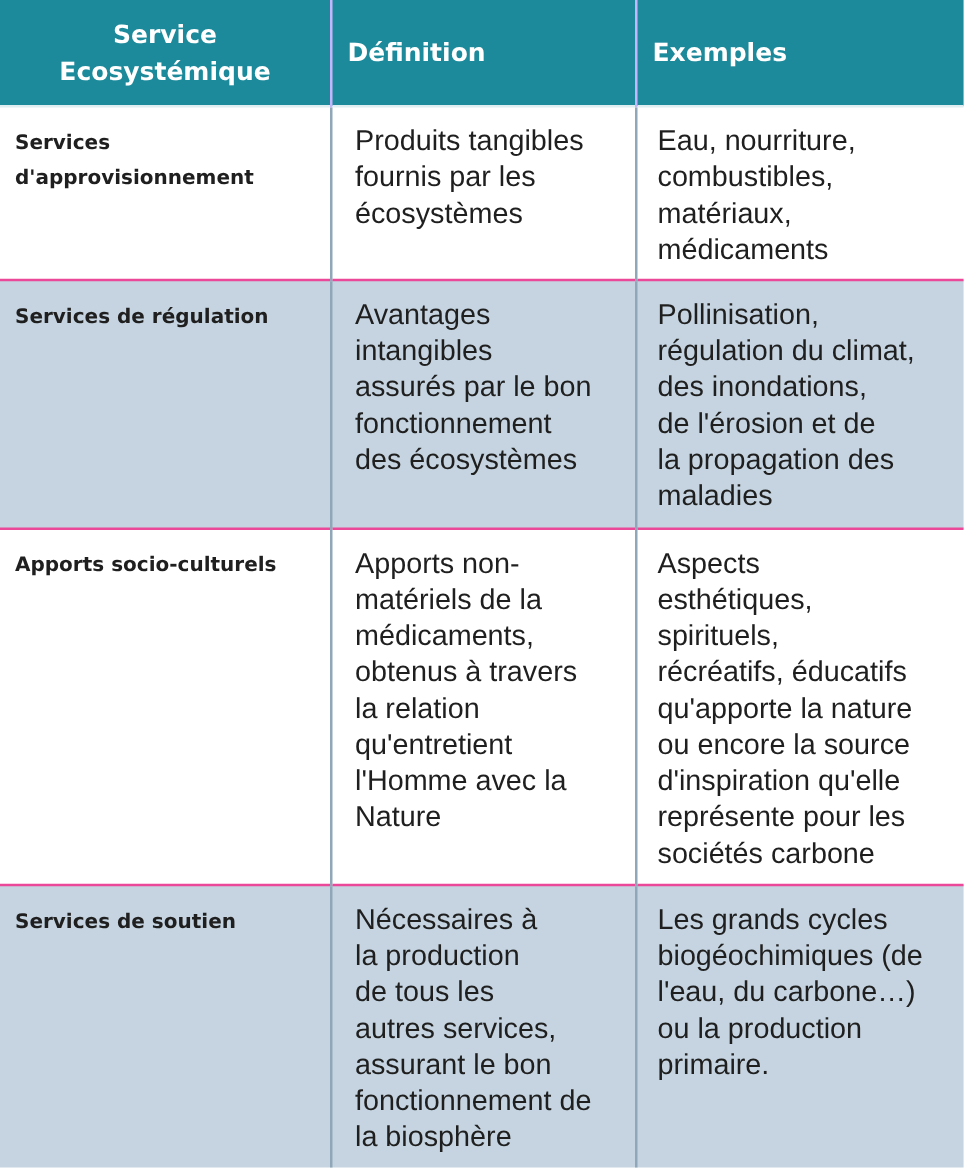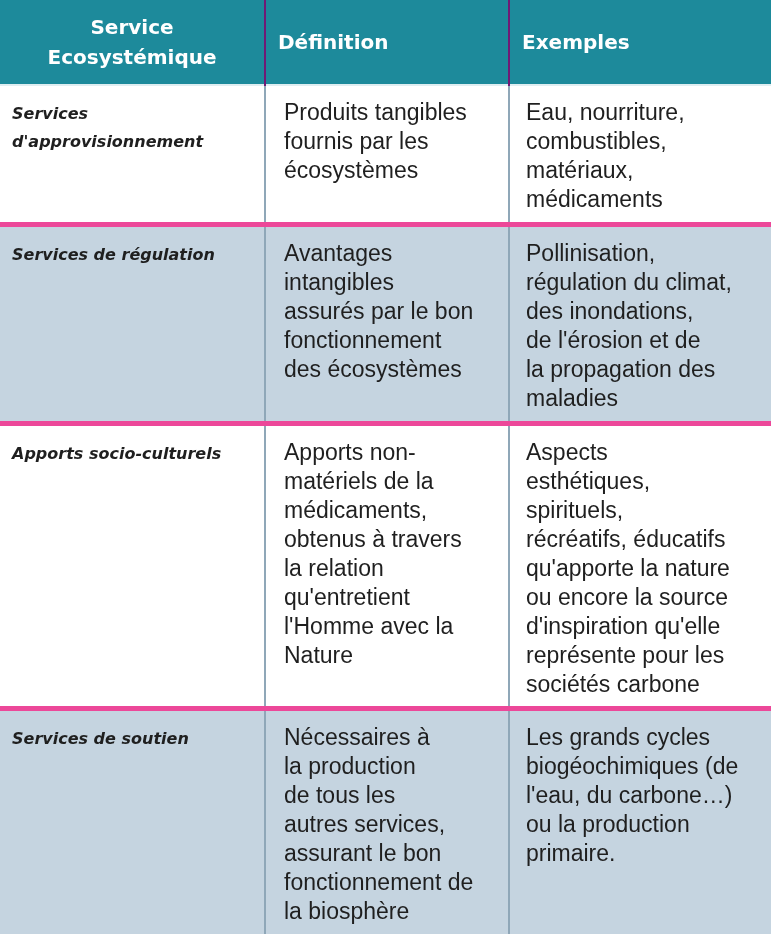--- a/index.html
+++ b/index.html
@@ -16,41 +16,40 @@
     thead tr { height: 85px; background: #1d8a9b; }
     th {
       color: #ffffff;
       font-family: "DejaVu Sans", sans-serif;
       font-weight: bold;
       font-size: 20px;
       line-height: 30px;
       text-align: left;
       vertical-align: middle;
       padding: 0 12px;
-      border-left: 2px solid #701a75;
+      border-left: 2px solid #c4b5fd;
     }
     th:first-child { border-left: none; text-align: center; }
     td {
       vertical-align: top;
       border-left: 2px solid #8fa7b8;
-      border-top: 5px solid #ec4899;
+      border-top: 2px solid #ec4899;
       padding: 12px 12px 6px 18px;
       font-family: "Liberation Sans", sans-serif;
       font-size: 23px;
       line-height: 29px;
       white-space: pre-line;
     }
     td:first-child {
       border-left: none;
       padding: 14px 15px 0 12px;
       font-family: "DejaVu Sans", sans-serif;
       font-weight: bold;
       font-size: 16px;
       line-height: 28px;
-      font-style: italic;
     }
     td.col3 { padding-left: 16px; }
     tr.row-white { background: #ffffff; }
     tr.row-blue { background: #c5d4e0; }
     tr.r1 { height: 139px; }
     tr.r2 { height: 199px; }
     tr.r3 { height: 285px; }
     tr.r4 { height: 247px; }
     tbody tr:first-child td { border-top: 2px solid #dfeef1; }
   </style>

